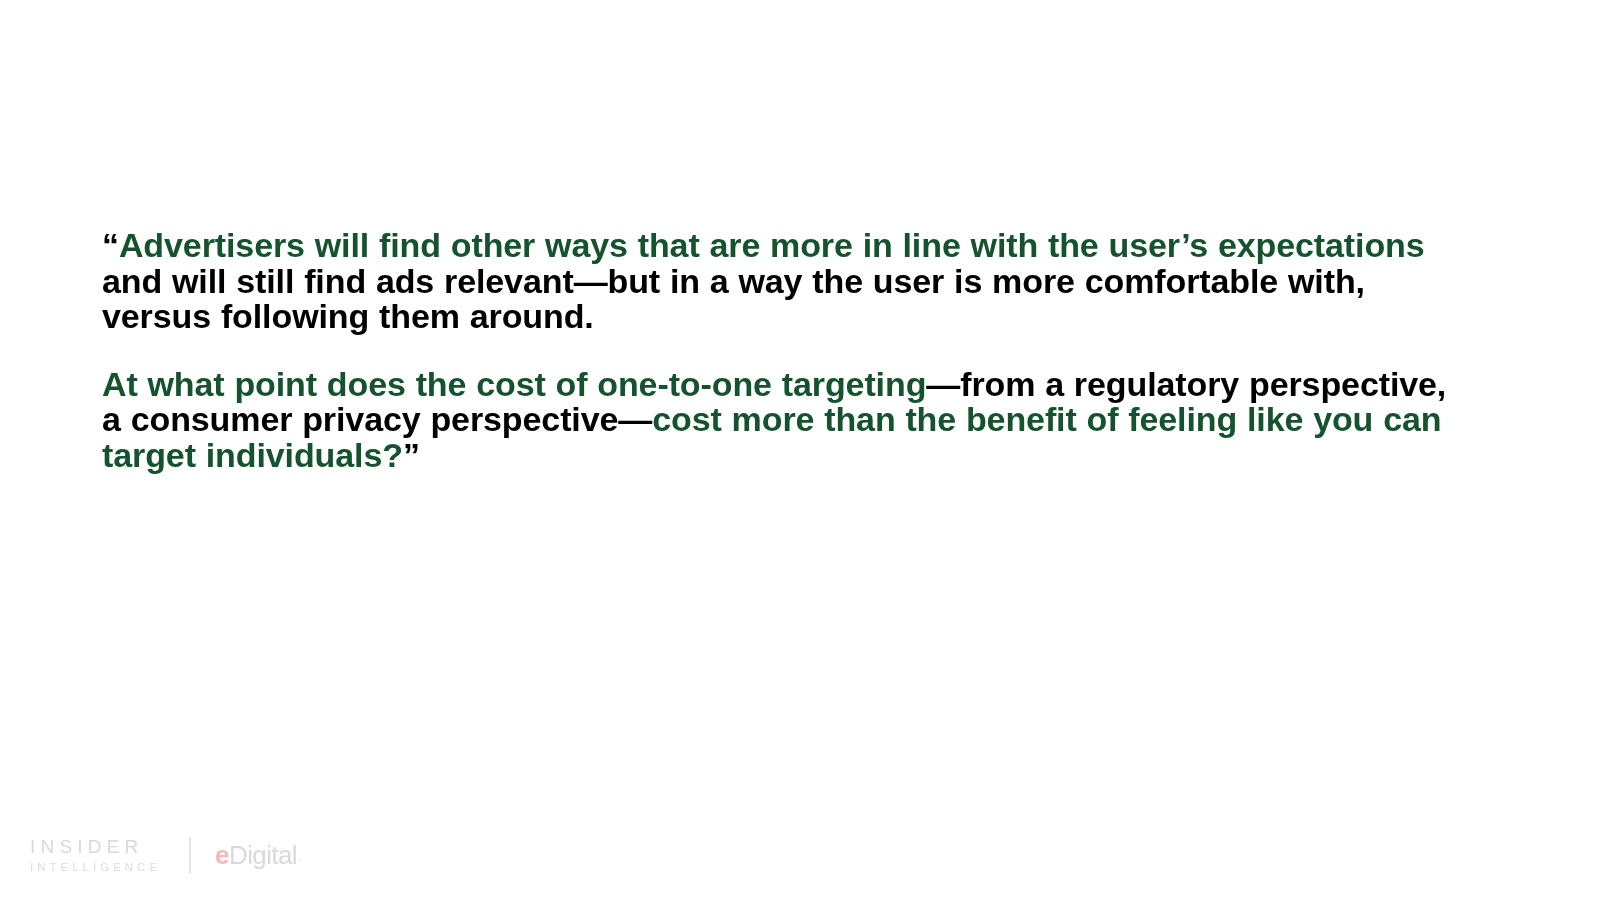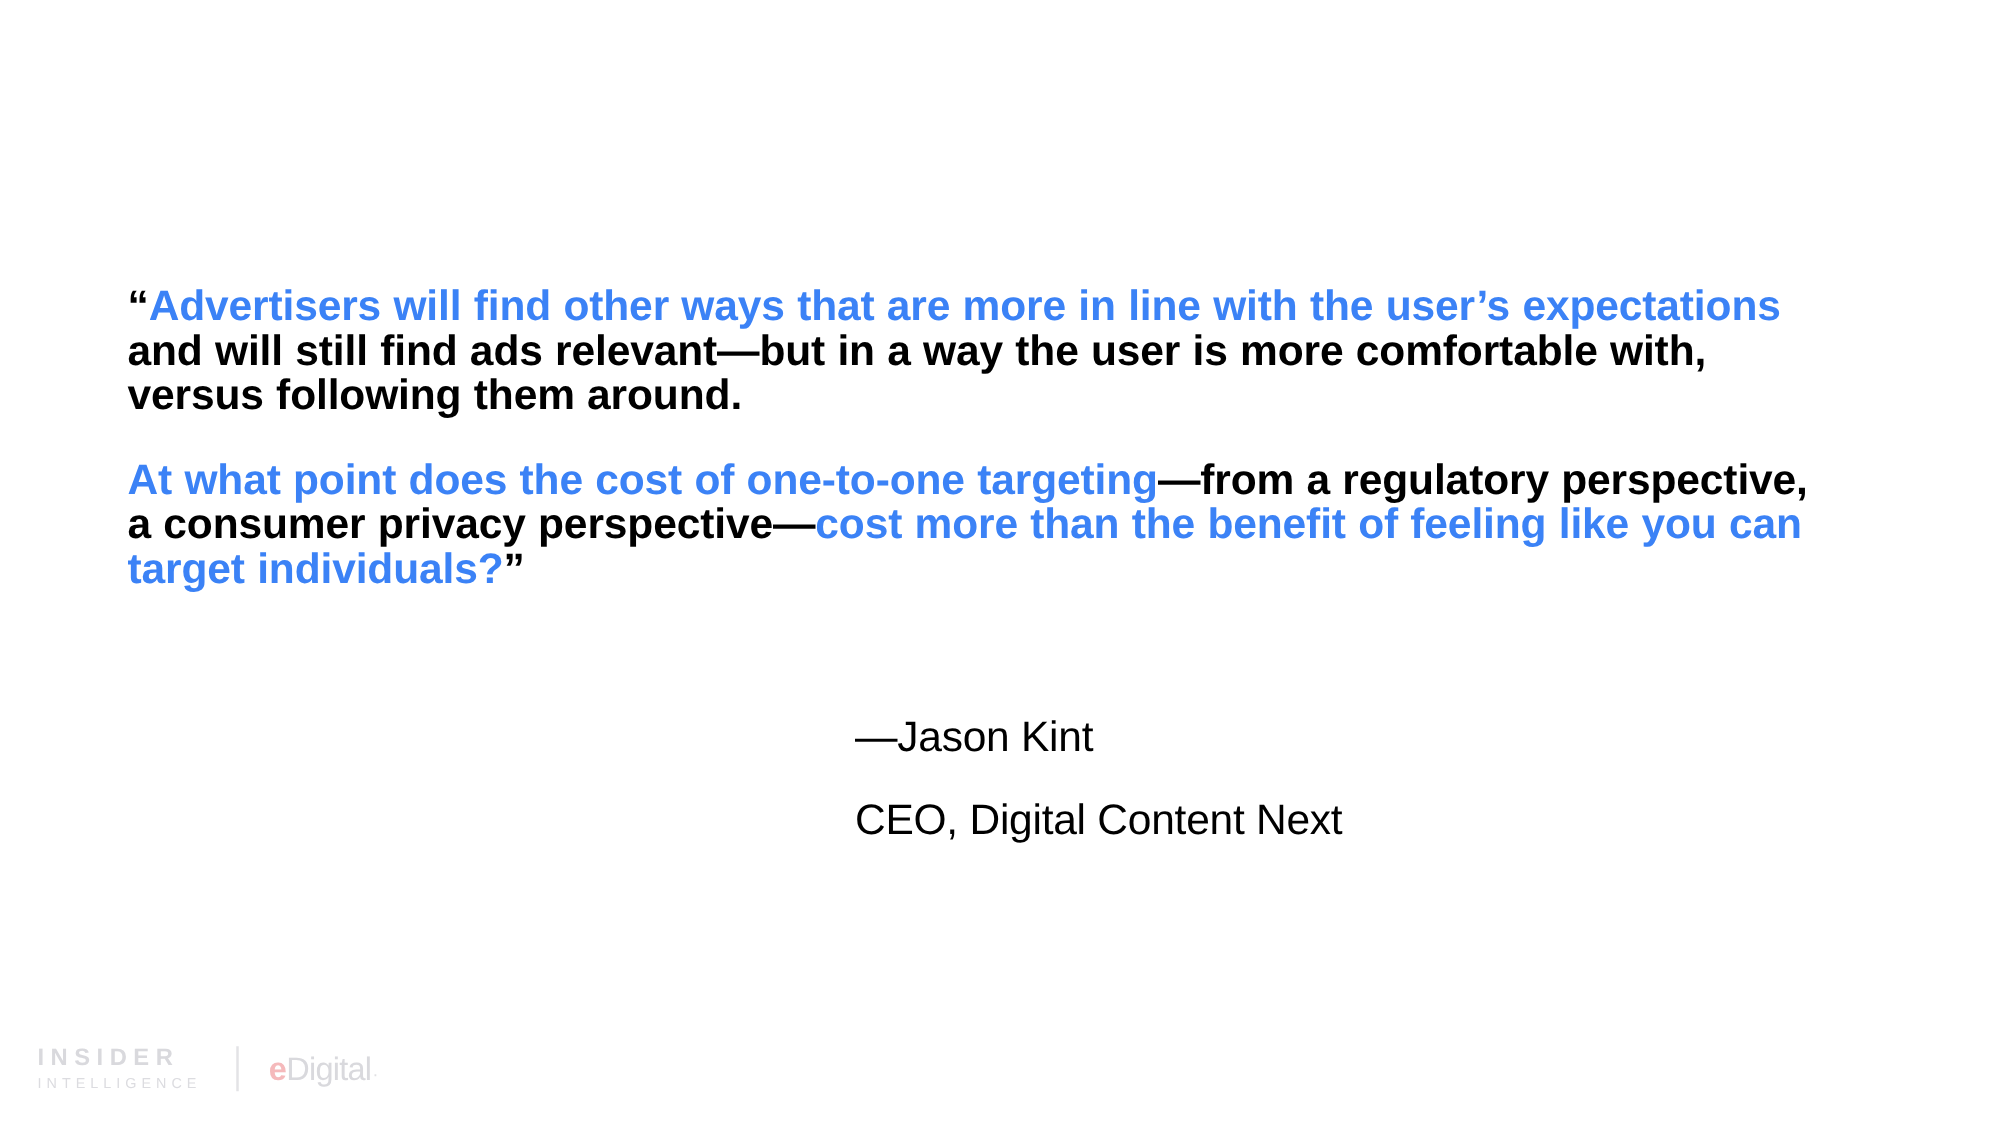--- a/index.html
+++ b/index.html
@@ -40,21 +40,21 @@
     letter-spacing: -0.1px;
     color: #000000;
     margin: 0;
     text-align: left;
     word-spacing: 0.5px;
   }
   #quote-para-2 {
     margin-top: 32px;
   }
 
-  .red { color: #3b82f6; }
+  .red { color: #14532d; }
   .black { color: #000000; }
 
   
   #attribution {
     position: absolute;
     left: 684px;
     top: 568px;
   }
   .attrib-line {
     font-family: "Liberation Sans", sans-serif;
@@ -80,21 +80,21 @@
     display: flex;
     flex-direction: column;
     justify-content: center;
     line-height: 1;
   }
   #insider-word-1 {
     font-family: "Liberation Sans", sans-serif;
     font-size: 19px;
     letter-spacing: 5.2px;
     color: #d9d9dd;
-    font-weight: bold;
+    font-weight: normal;
   }
   #insider-word-2 {
     font-family: "Liberation Sans", sans-serif;
     font-size: 11.5px;
     letter-spacing: 4.0px;
     color: #dcdce0;
     font-weight: normal;
     margin-top: 6px;
   }
   #logo-divider {
@@ -129,24 +129,20 @@
 <div id="slide">
 
   <div id="quote-block">
 
     <p class="quote-para" id="quote-para-1"><span class="black">“</span><span class="red">Advertisers will find other ways that are more in line with the user’s expectations</span><span class="black"> and will still find ads relevant—but in a way the user is more comfortable with, versus following them around.</span></p>
 
     <p class="quote-para" id="quote-para-2"><span class="red">At what point does the cost of one-to-one targeting</span><span class="black">—from a regulatory perspective, a consumer privacy perspective—</span><span class="red">cost more than the benefit of feeling like you can target individuals?</span><span class="black">”</span></p>
 
   </div>
 
-  <div id="attribution">
-    <p class="attrib-line" id="attrib-name">—Jason Kint</p>
-    <p class="attrib-line" id="attrib-role">CEO, Digital Content Next</p>
-  </div>
 
   <div id="footer-logos">
 
     <div id="insider-logo">
       <span id="insider-word-1">INSIDER</span>
       <span id="insider-word-2">INTELLIGENCE</span>
     </div>
 
     <div id="logo-divider"></div>
 

